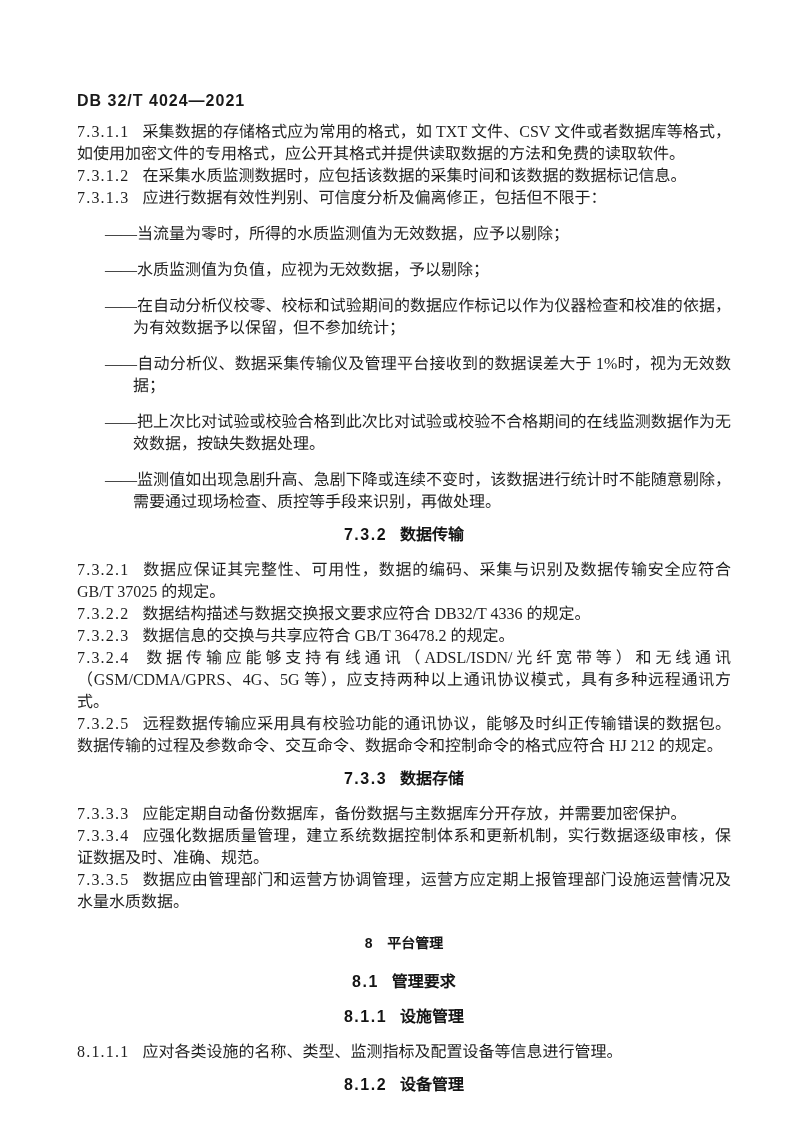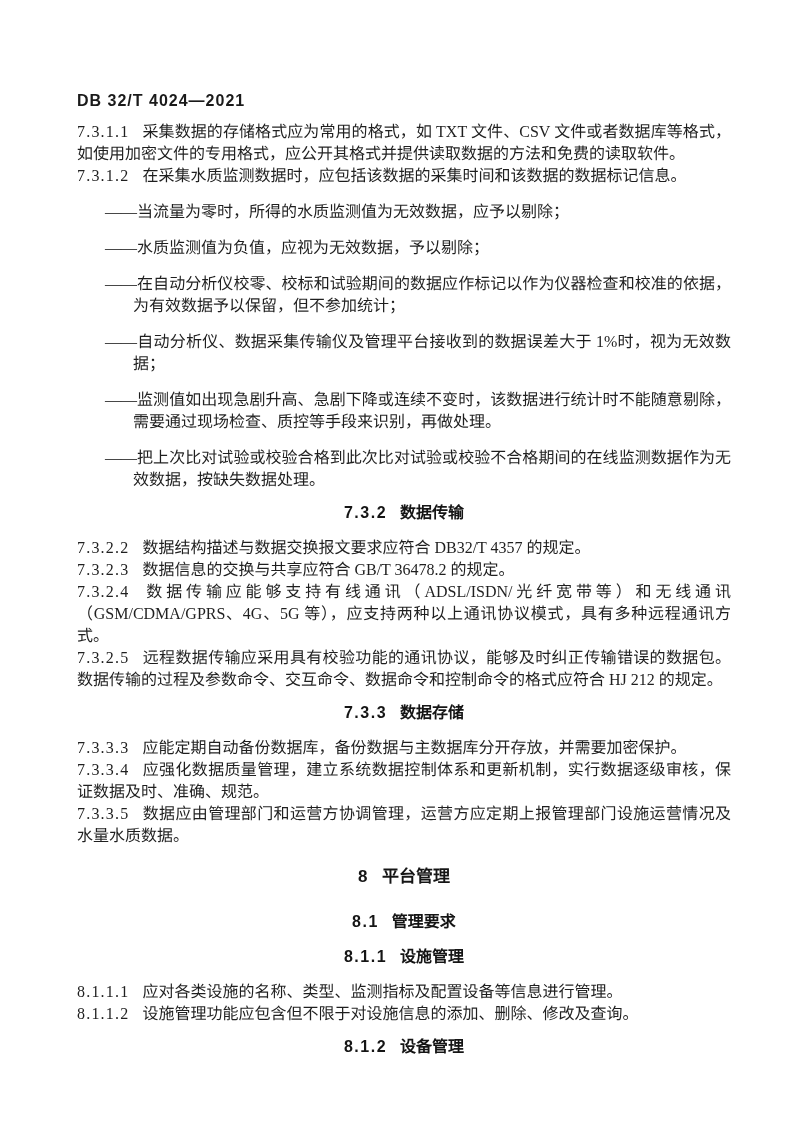--- a/index.html
+++ b/index.html
@@ -50,54 +50,55 @@
     font-family: "Liberation Sans", "DejaVu Sans", sans-serif;
     font-weight: 700;
     color: #151515;
     text-align: center;
   }
   .heading {
     font-size: 16px;
     margin: 11px 0 13px;
   }
   .chapter {
-    font-size: 17px;
-    margin: 19px 0 23px;
+    font-size: 14px;
+    margin: 19px 0 17px;
   }
   .heading .num, .chapter .num {
     letter-spacing: 1.5px;
     margin-right: 13px;
     white-space: nowrap;
   }
 </style>
 </head>
 <body>
 
 <div class="page">
   <div class="doc-header">DB 32/T 4024—2021</div>
 
   <div class="doc-body">
 
   <p class="clause"><span class="num">7.3.1.1</span><span class="txt">采集数据的存储格式应为常用的格式，如 TXT 文件、CSV 文件或者数据库等格式，如使用加密文件的专用格式，应公开其格式并提供读取数据的方法和免费的读取软件。</span></p>
       <p class="clause"><span class="num">7.3.1.2</span><span class="txt">在采集水质监测数据时，应包括该数据的采集时间和该数据的数据标记信息。</span></p>
+      <p class="clause"><span class="num">7.3.1.3</span><span class="txt">应进行数据有效性判别、可信度分析及偏离修正，包括但不限于：</span></p>
       <p class="dash"><span class="txt">——当流量为零时，所得的水质监测值为无效数据，应予以剔除；</span></p>
       <p class="dash"><span class="txt">——水质监测值为负值，应视为无效数据，予以剔除；</span></p>
       <p class="dash"><span class="txt">——在自动分析仪校零、校标和试验期间的数据应作标记以作为仪器检查和校准的依据，为有效数据予以保留，但不参加统计；</span></p>
       <p class="dash"><span class="txt">——自动分析仪、数据采集传输仪及管理平台接收到的数据误差大于 1%时，视为无效数据；</span></p>
+      <p class="dash"><span class="txt">——把上次比对试验或校验合格到此次比对试验或校验不合格期间的在线监测数据作为无效数据，按缺失数据处理。</span></p>
       <p class="dash"><span class="txt">——监测值如出现急剧升高、急剧下降或连续不变时，该数据进行统计时不能随意剔除，需要通过现场检查、质控等手段来识别，再做处理。</span></p>
-      <p class="dash"><span class="txt">——把上次比对试验或校验合格到此次比对试验或校验不合格期间的在线监测数据作为无效数据，按缺失数据处理。</span></p>
       <div class="heading"><span class="num">7.3.2</span><span class="txt">数据传输</span></div>
-      <p class="clause"><span class="num">7.3.2.2</span><span class="txt">数据结构描述与数据交换报文要求应符合 DB32/T 4357 的规定。</span></p>
+      <p class="clause"><span class="num">7.3.2.1</span><span class="txt">数据应保证其完整性、可用性，数据的编码、采集与识别及数据传输安全应符合 GB/T 37025 的规定。</span></p>
+      <p class="clause"><span class="num">7.3.2.2</span><span class="txt">数据结构描述与数据交换报文要求应符合 DB32/T 4336 的规定。</span></p>
       <p class="clause"><span class="num">7.3.2.3</span><span class="txt">数据信息的交换与共享应符合 GB/T 36478.2 的规定。</span></p>
       <p class="clause"><span class="num">7.3.2.4</span><span class="txt">数据传输应能够支持有线通讯（ADSL/ISDN/光纤宽带等）和无线通讯（GSM/CDMA/GPRS、4G、5G 等），应支持两种以上通讯协议模式，具有多种远程通讯方式。</span></p>
       <p class="clause"><span class="num">7.3.2.5</span><span class="txt">远程数据传输应采用具有校验功能的通讯协议，能够及时纠正传输错误的数据包。数据传输的过程及参数命令、交互命令、数据命令和控制命令的格式应符合 HJ 212 的规定。</span></p>
       <div class="heading"><span class="num">7.3.3</span><span class="txt">数据存储</span></div>
       <p class="clause"><span class="num">7.3.3.3</span><span class="txt">应能定期自动备份数据库，备份数据与主数据库分开存放，并需要加密保护。</span></p>
       <p class="clause"><span class="num">7.3.3.4</span><span class="txt">应强化数据质量管理，建立系统数据控制体系和更新机制，实行数据逐级审核，保证数据及时、准确、规范。</span></p>
       <p class="clause"><span class="num">7.3.3.5</span><span class="txt">数据应由管理部门和运营方协调管理，运营方应定期上报管理部门设施运营情况及水量水质数据。</span></p>
       <div class="chapter"><span class="num">8</span><span class="txt">平台管理</span></div>
       <div class="heading"><span class="num">8.1</span><span class="txt">管理要求</span></div>
       <div class="heading"><span class="num">8.1.1</span><span class="txt">设施管理</span></div>
       <p class="clause"><span class="num">8.1.1.1</span><span class="txt">应对各类设施的名称、类型、监测指标及配置设备等信息进行管理。</span></p>
-      <p class="clause"><span class="num">8.1.1.2</span><span class="txt">设施管理功能应包含但不限于对设施信息的添加、删除、修改及查询。</span></p>
       <div class="heading"><span class="num">8.1.2</span><span class="txt">设备管理</span></div>
     </div>
 </div>
 
 </body></html>

